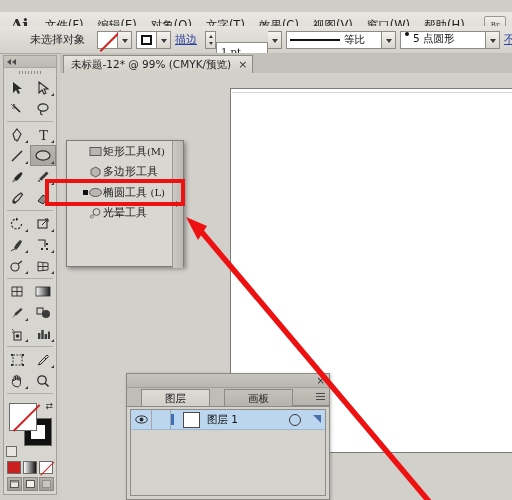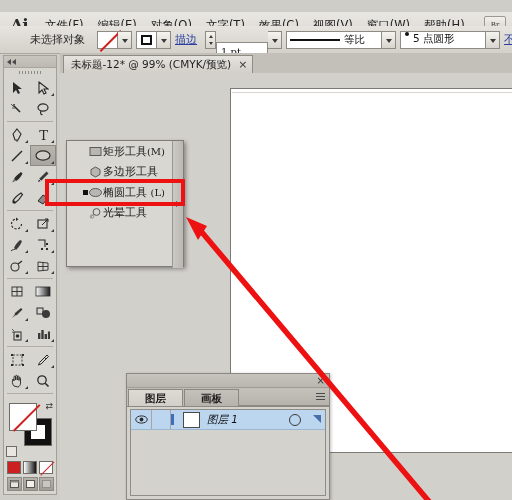--- a/index.html
+++ b/index.html
@@ -141,37 +141,37 @@
 
   
   .layers{position:absolute;left:126px;top:373px;width:204px;height:127px;
     background:#d4d2cd;border:1px solid #8c8984;box-sizing:border-box;
     box-shadow:1px 1px 3px rgba(0,0,0,.25);}
   .lp-title{height:13px;background:linear-gradient(#c7c4be,#b9b6b0);border-bottom:1px solid #a09d97;
     position:relative;}
   .lp-close{position:absolute;right:4px;top:0px;font-size:10px;color:#333;line-height:13px;}
   .lp-min{position:absolute;right:15px;top:2px;width:7px;height:7px;}
   .lp-tabs{height:18px;display:flex;align-items:flex-end;background:#c0bdb7;border-bottom:1px solid #8c8984;}
-  .lp-tab{height:16px;padding:0 16px;font-size:10.5px;line-height:16px;color:#1c1c1c;
-    border:1px solid #8c8984;border-bottom:none;background:linear-gradient(#c4c1bb,#b6b3ad);margin-left:1px;font-weight:bold;}
+  .lp-tab{height:16px;padding:0 23px;font-size:10.5px;line-height:16px;color:#1c1c1c;
+    border:1px solid #8c8984;border-bottom:none;background:linear-gradient(#c4c1bb,#b6b3ad);margin-left:14px;}
   .lp-tab.active{background:linear-gradient(#dedbd6,#d2cfc9);}
   .lp-tabfill{flex:1;height:16px;background:linear-gradient(#c4c1bb,#b6b3ad);
     border-bottom:1px solid #8c8984;position:relative;}
   .lp-menu{position:absolute;right:4px;top:4px;width:9px;height:8px;
     background:repeating-linear-gradient(to bottom,#4a4a4a 0 1px,transparent 1px 3px);}
   .lp-body{position:absolute;left:3px;top:35px;right:3px;bottom:3px;
     background:#d4d2cd;border:1px solid #908d88;box-sizing:border-box;}
   .layer-row{height:19px;background:#bcd6f0;border-bottom:1px solid #9fb8d2;
     display:flex;align-items:center;position:relative;}
   .lr-eye{width:20px;display:flex;align-items:center;justify-content:center;}
   .lr-lock{width:18px;border-left:1px solid #a8a5a0;border-right:1px solid #a8a5a0;height:19px;
     display:flex;align-items:center;justify-content:center;}
   .lr-bar{width:3px;height:11px;background:#3d6fc0;}
   .lr-thumb{width:15px;height:14px;background:#fff;border:1px solid #4a4a4a;margin-left:9px;}
-  .lr-name{font-size:10.5px;color:#111;margin-left:7px;white-space:nowrap;font-style:italic;}
+  .lr-name{font-size:10.5px;color:#111;margin-left:7px;white-space:nowrap;}
   .lr-target{position:absolute;right:24px;top:4px;width:10px;height:10px;
     border:1.4px solid #3a3a3a;border-radius:50%;}
   .lr-sel{position:absolute;right:4px;top:5px;width:0;height:0;
     border-left:8px solid transparent;border-top:8px solid #4a6fa8;}
 </style>
 </head>
 <body>
 
 <div id="app">
 

